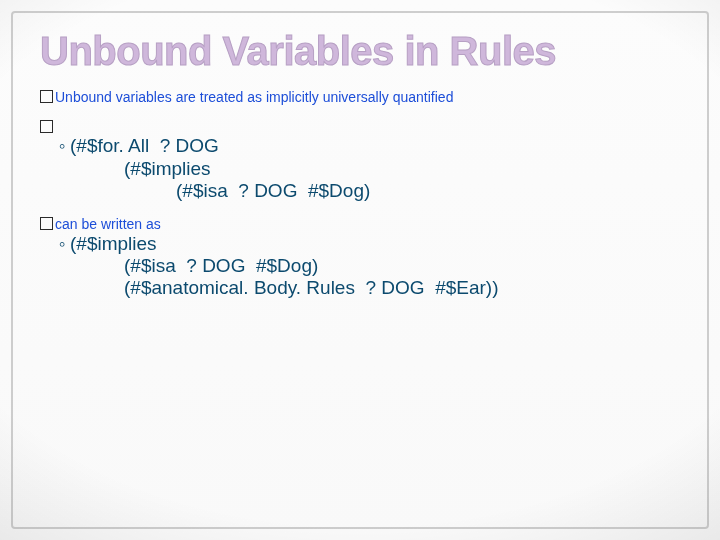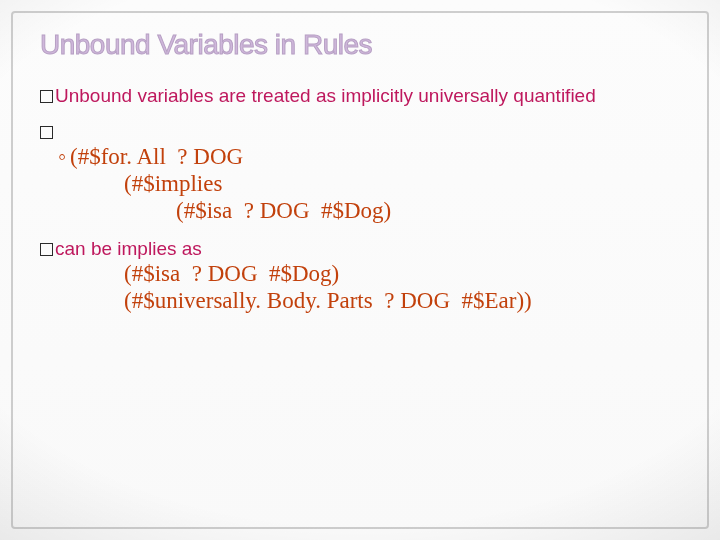--- a/index.html
+++ b/index.html
@@ -18,48 +18,48 @@
     border-radius: 4px;
     pointer-events: none;
   }
   .slide {
     position: absolute;
     top: 0; left: 0; right: 0; bottom: 0;
     padding: 30px 40px 30px 40px;
   }
   .title {
     font-family: "Arial Black", Gadget, sans-serif;
-    font-weight: 400;
-    font-size: 28px;
+    font-weight: 700;
+    font-size: 40px;
     letter-spacing: -0.5px;
     color: #cfb7db;
     -webkit-text-stroke: 1px #b7a0c4;
-    margin-bottom: 26px;
+    margin-bottom: 17px;
     line-height: 1.05;
   }
   .block { margin-bottom: 14px; }
   .lead {
-    font-size: 19px;
-    color: #be185d;
+    font-size: 14px;
+    color: #1d4ed8;
     line-height: 1.15;
     padding-left: 0;
   }
   .lead .box {
     display: inline-block;
     width: 13px; height: 13px;
     border: 1.5px solid #2a2a2a;
     vertical-align: -1px;
     margin-right: 2px;
   }
   .sub {
-    font-size: 23px;
-    color: #c2410c;
+    font-size: 19px;
+    color: #0c4a6e;
     line-height: 1.18;
     padding-left: 18px;
-    font-family: Liberation Serif, serif;
+    font-family: Liberation Sans, sans-serif;
   }
   .sub .open {
     display: inline-block;
     width: 8px;
     text-align: center;
     margin-right: 4px;
   }
   .indent1 { padding-left: 84px; }
   .indent2 { padding-left: 136px; }
   .sub, .indent1, .indent2 { white-space: pre; }
@@ -83,19 +83,20 @@
     <div class="lead">
       <span class="box"></span>
     </div>
     <div class="sub"><span class="open">◦</span><span>(#$for. All  ? DOG</span></div>
     <div class="sub indent1"><span>(#$implies</span></div>
     <div class="sub indent2"><span>(#$isa  ? DOG  #$Dog)</span></div>
   </div>
 
   <div class="block">
     <div class="lead">
-      <span class="box"></span><span>can be implies as</span>
+      <span class="box"></span><span>can be written as</span>
     </div>
+    <div class="sub"><span class="open">◦</span><span>(#$implies</span></div>
     <div class="sub indent1"><span>(#$isa  ? DOG  #$Dog)</span></div>
-    <div class="sub indent1"><span>(#$universally. Body. Parts  ? DOG  #$Ear))</span></div>
+    <div class="sub indent1"><span>(#$anatomical. Body. Rules  ? DOG  #$Ear))</span></div>
   </div>
 
 </div>
 
 </body></html>

